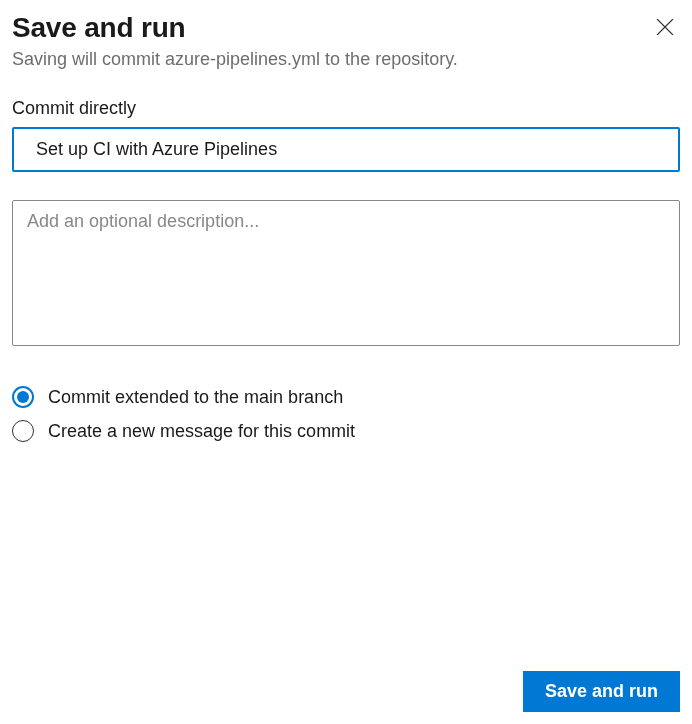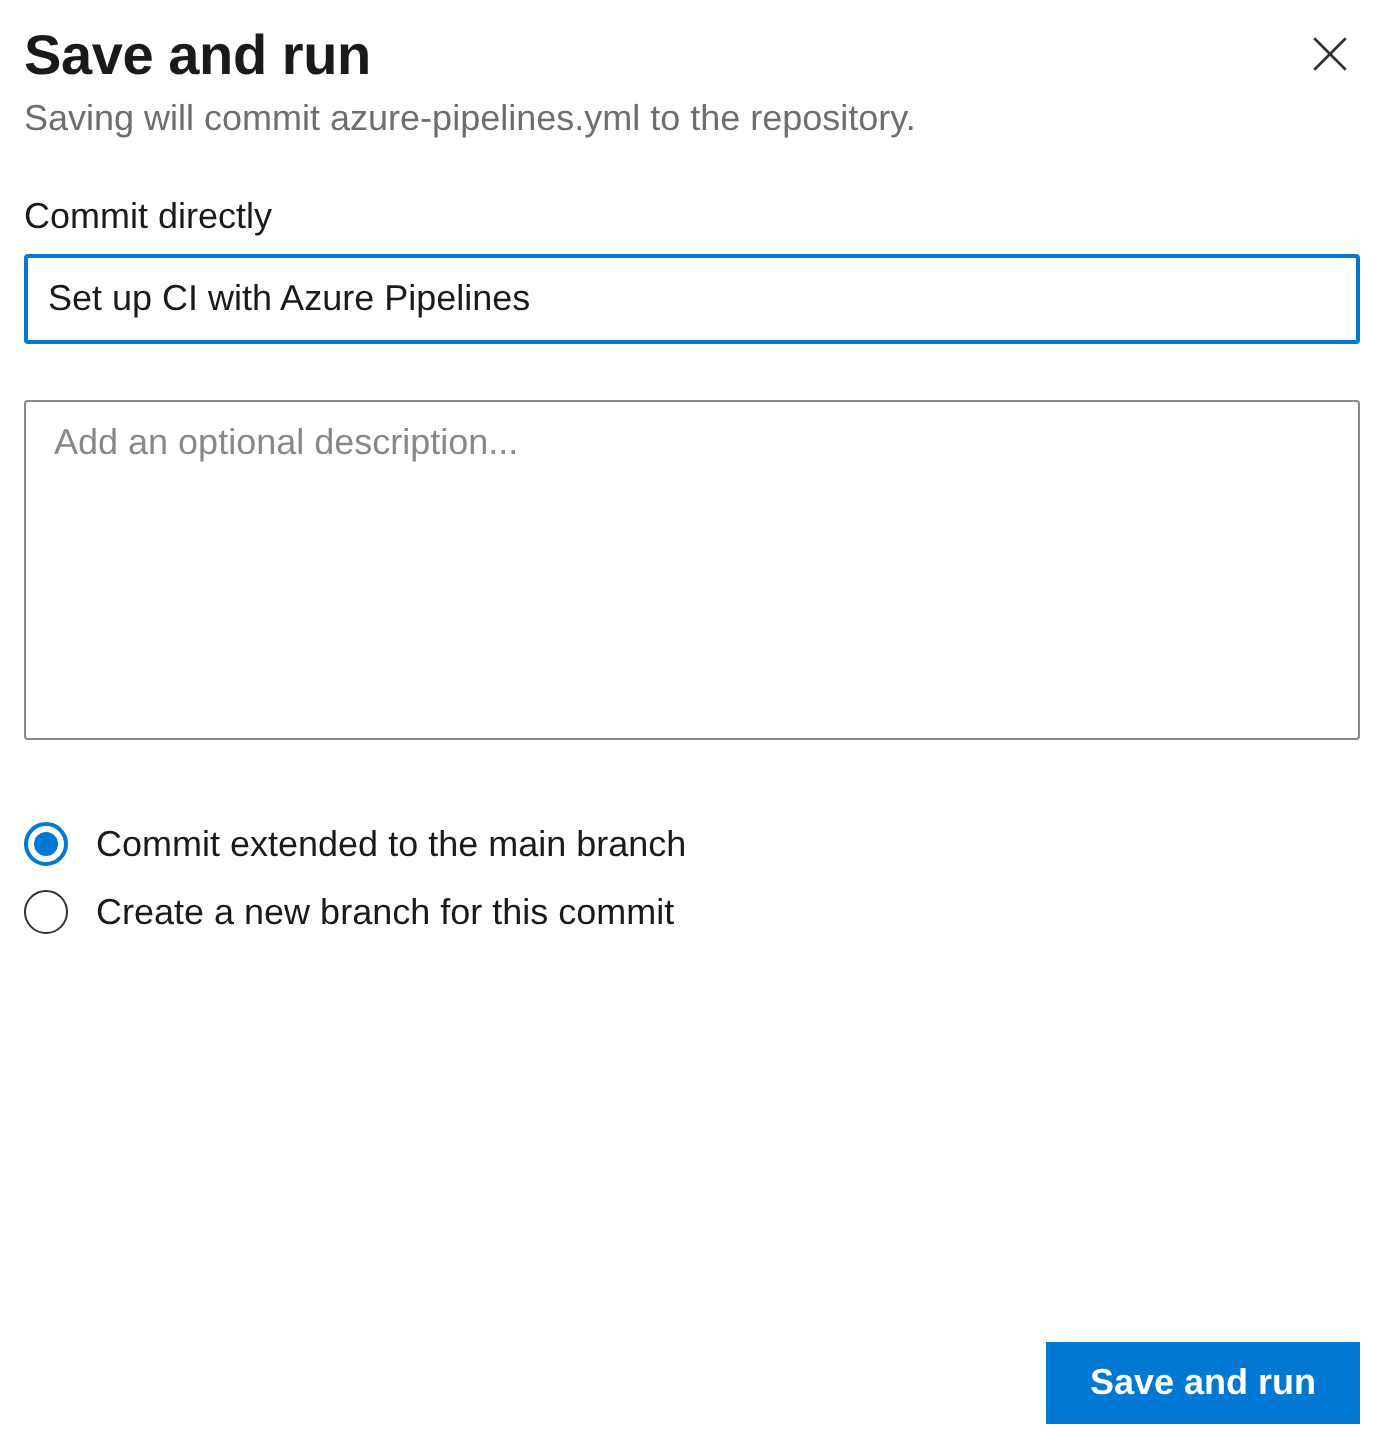--- a/index.html
+++ b/index.html
@@ -14,37 +14,37 @@
     .dialog-header { display: flex; justify-content: space-between; align-items: flex-start; }
     .title { font-size: 28px; font-weight: 600; color: #1a1a1a; letter-spacing: -0.2px; }
     .close-btn { background: none; border: none; cursor: pointer; padding: 6px; color: #323130; }
     .close-btn svg { width: 18px; height: 18px; }
     .subtitle { font-size: 18px; color: #6e6e6e; margin-top: 4px; font-weight: 400; }
     .field-group { margin-top: 28px; }
     .field-label { font-size: 18px; color: #1a1a1a; font-weight: 400; display: block; margin-bottom: 8px; }
     .text-input {
       width: 100%;
       font-size: 18px;
-      padding: 10px 10px;
+      padding: 10px 22px;
       border: 2px solid #0078d4;
       border-radius: 2px;
       outline: none;
       color: #1a1a1a;
       font-family: inherit;
     }
     .textarea-input {
       width: 100%;
       font-size: 18px;
       padding: 10px 14px;
       border: 1px solid #8a8886;
       border-radius: 2px;
       outline: none;
       color: #1a1a1a;
       font-family: inherit;
-      height: 170px;
+      height: 146px;
       resize: none;
     }
     .textarea-input::placeholder { color: #8a8886; }
     .radio-group { margin-top: 36px; }
     .radio-row { display: flex; align-items: center; margin-bottom: 12px; cursor: pointer; }
     .radio-outer {
       width: 22px; height: 22px; border-radius: 50%;
       border: 1px solid #323130;
       display: flex; align-items: center; justify-content: center;
       margin-right: 14px;
@@ -91,19 +91,19 @@
 
 <div class="radio-group">
   <div class="radio-row">
     <span class="radio-outer selected">
       <span class="radio-inner"></span>
     </span>
     <span class="radio-label">Commit extended to the main branch</span>
   </div>
   <div class="radio-row">
     <span class="radio-outer"></span>
-    <span class="radio-label">Create a new branch for this commit</span>
+    <span class="radio-label">Create a new message for this commit</span>
   </div>
 </div>
 
 <div class="footer">
   <button class="primary-btn">Save and run</button>
 </div>
 
 </body></html>

